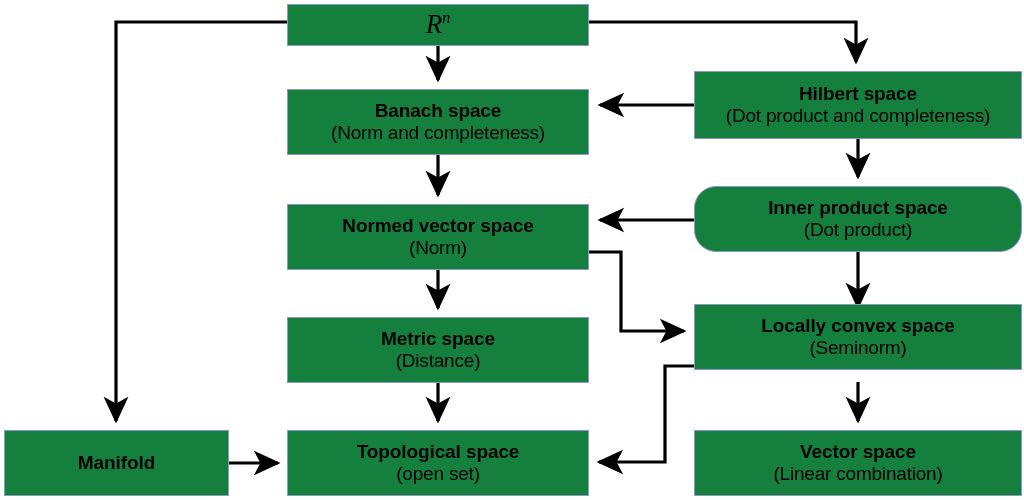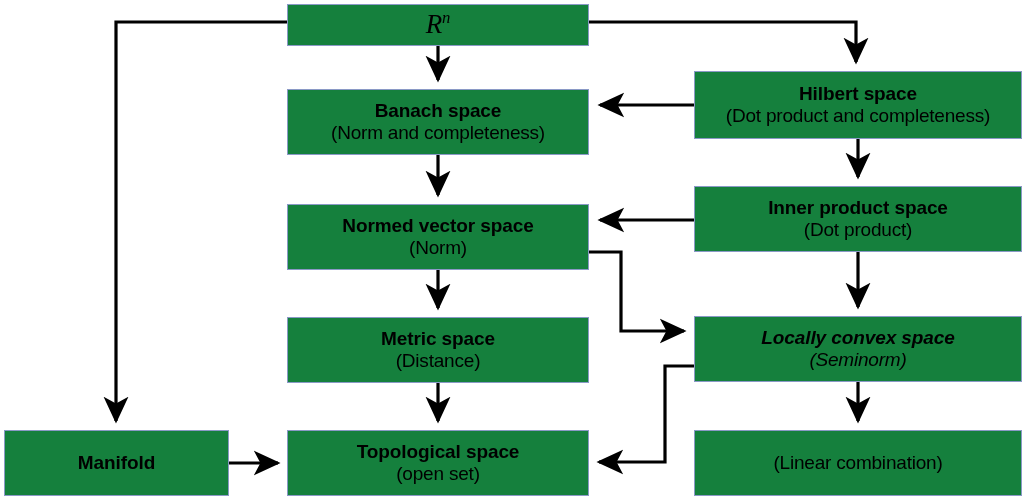--- a/index.html
+++ b/index.html
@@ -140,41 +140,42 @@
   <div class="node" style="left:287px; top:89px; width:302px; height:66px;">
     <div class="title">Banach space</div>
     <div class="sub">(Norm and completeness)</div>
   </div>
 
   <div class="node" style="left:694px; top:71px; width:328px; height:68px;">
     <div class="title">Hilbert space</div>
     <div class="sub">(Dot product and completeness)</div>
   </div>
 
-  <div class="node" style="left:694px; top:186px; width:328px; height:66px;">
+  <div class="node" style="left:694px; top:186px; width:328px; height:66px;border-radius:22px;">
     <div class="title">Inner product space</div>
     <div class="sub">(Dot product)</div>
   </div>
 
   <div class="node" style="left:287px; top:204px; width:302px; height:66px;">
     <div class="title">Normed vector space</div>
     <div class="sub">(Norm)</div>
   </div>
 
-  <div class="node" style="left:694px; top:316px; width:328px; height:66px;font-style:italic;">
+  <div class="node" style="left:694px; top:304px; width:328px; height:66px;">
     <div class="title">Locally convex space</div>
     <div class="sub">(Seminorm)</div>
   </div>
 
   <div class="node" style="left:287px; top:317px; width:302px; height:66px;">
     <div class="title">Metric space</div>
     <div class="sub">(Distance)</div>
   </div>
 
   <div class="node" style="left:694px; top:430px; width:328px; height:66px;">
+    <div class="title">Vector space</div>
     <div class="sub">(Linear combination)</div>
   </div>
 
   <div class="node" style="left:287px; top:430px; width:302px; height:66px;justify-content:center;">
     <div class="title">Topological space</div>
     <div class="sub">(open set)</div>
   </div>
 
   <div class="node single" style="left:4px; top:430px; width:225px; height:66px;">
     <div class="title">Manifold</div>

